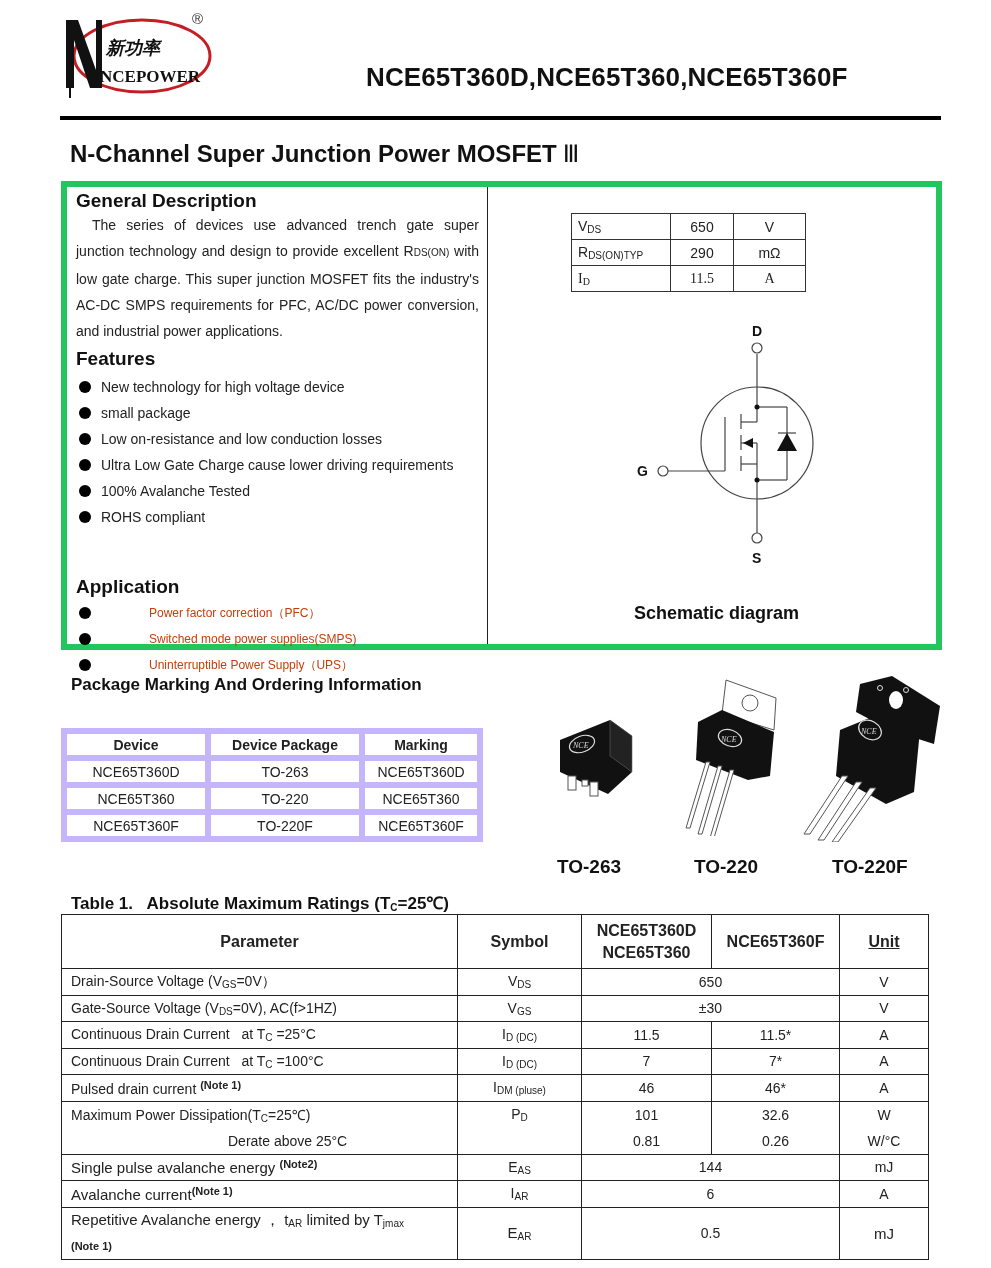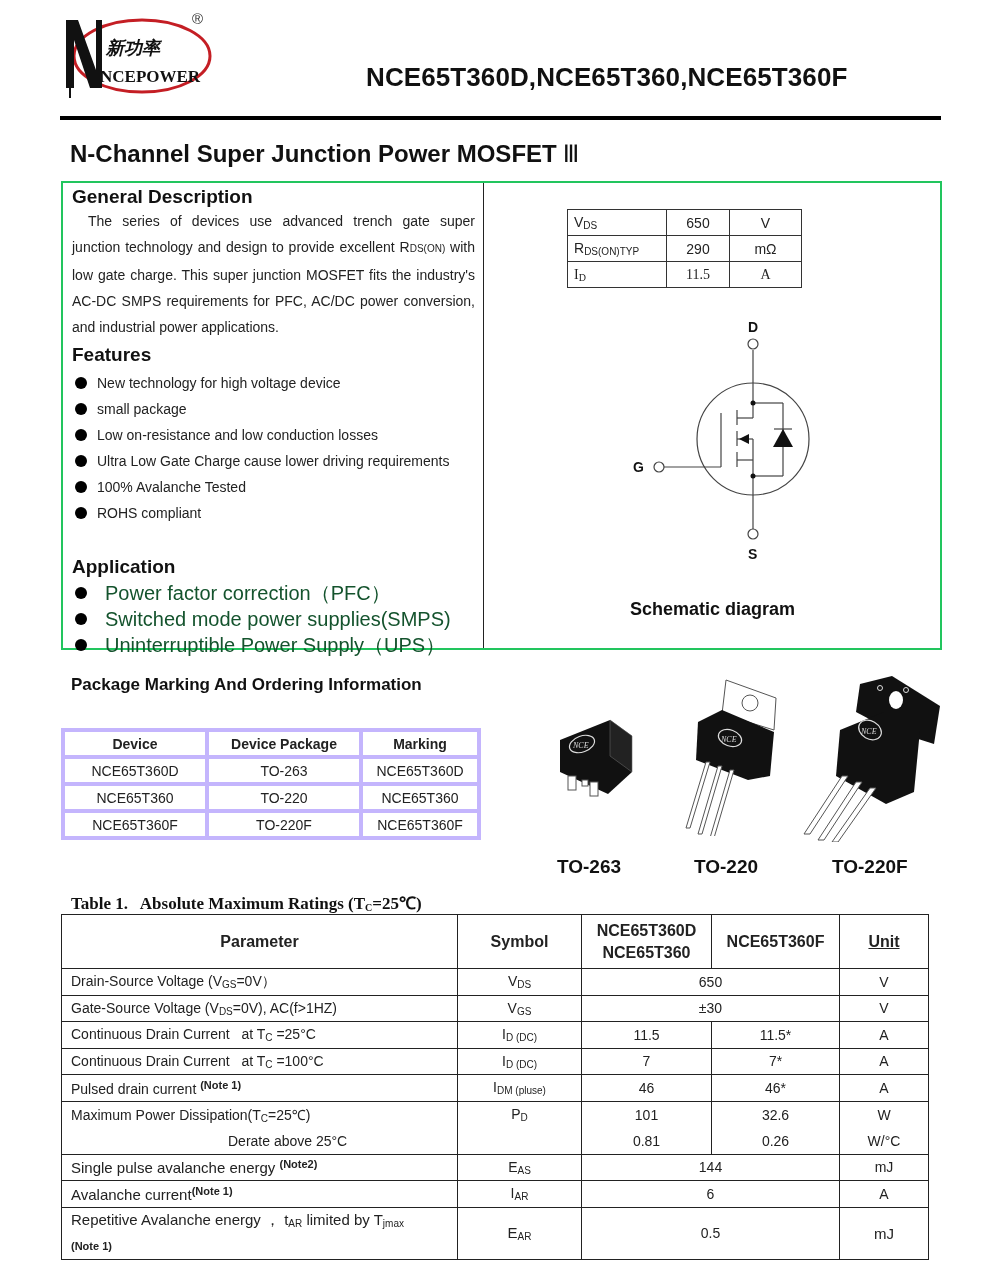--- a/index.html
+++ b/index.html
@@ -8,61 +8,61 @@
 
   
   .logo { position: absolute; left: 56px; top: 8px; width: 160px; height: 92px; }
   .part-title { position: absolute; left: 366px; top: 62px; font-size: 26px; font-weight: bold; letter-spacing: 0.1px; color: #111; }
   .header-rule { position: absolute; left: 60px; top: 116px; width: 881px; height: 4px; background: #000; }
 
   .doc-title { position: absolute; left: 70px; top: 140px; font-size: 24px; font-weight: bold; color: #111; white-space: nowrap; }
   .doc-title .roman { font-family: "Liberation Serif", serif; font-weight: normal; font-size: 24px; margin-left: 6px; }
 
   
-  .main-box { position: absolute; left: 61px; top: 181px; width: 881px; height: 469px; border: 2px solid #22c55e; }
+  .main-box { position: absolute; left: 61px; top: 181px; width: 881px; height: 469px; border: 6px solid #22c55e; }
   .main-box .divider { position: absolute; left: 420px; top: 0; width: 1px; height: 100%; background: #222; }
 
   .left-col { position: absolute; left: 9px; top: 3px; width: 403px; }
   .sec-head { font-size: 19px; font-weight: bold; color: #111; line-height: 22px; }
   .desc { font-size: 14px; line-height: 26px; text-align: justify; text-align-last: left; color: #222; }
   .desc .indent { display: inline-block; width: 16px; }
   .desc .subsc { font-size: 10px; }
 
   .feat-list { list-style: none; margin-top: 4px; }
   .feat-list li { font-size: 14px; line-height: 26px; display: flex; align-items: center; color: #222; }
   .bullet { display: inline-block; width: 12px; height: 12px; border-radius: 50%; background: #000; margin: 0 10px 0 3px; flex: none; }
 
   .app-list { list-style: none; margin-top: 2px; }
-  .app-list li { font-size: 20px; line-height: 26px; display: flex; align-items: center; color: #14532d; }
+  .app-list li { font-size: 12px; line-height: 26px; display: flex; align-items: center; color: #c2410c; gap: 40px; }
   .app-list .bullet { margin-right: 18px; }
 
   
   .spec-table { position: absolute; left: 504px; top: 26px; border-collapse: collapse; }
   .spec-table td { border: 1px solid #333; height: 26px; font-size: 14px; padding: 0 6px; color: #222; }
   .spec-table td.c1 { width: 99px; text-align: left; }
   .spec-table td.c2 { width: 63px; text-align: center; }
   .spec-table td.c3 { width: 72px; text-align: center; }
   .serif { font-family: "Liberation Serif", serif; }
   sub.s { font-size: 10px; vertical-align: -2px; }
 
   .schematic { position: absolute; left: 560px; top: 130px; width: 200px; height: 260px; }
   .schem-caption { position: absolute; left: 567px; top: 416px; font-size: 18px; font-weight: bold; color: #111; }
 
   
   .order-title { position: absolute; left: 71px; top: 675px; font-size: 17px; font-weight: bold; color: #111; }
   .order-table { position: absolute; left: 61px; top: 728px; border-collapse: collapse; }
-  .order-table th, .order-table td { border: 4px solid #c4b5fd; height: 27px; font-size: 14px; text-align: center; color: #222; }
+  .order-table th, .order-table td { border: 6px solid #c4b5fd; height: 27px; font-size: 14px; text-align: center; color: #222; }
   .order-table th { font-weight: bold; }
   .order-table .w1 { width: 144px; } .order-table .w2 { width: 154px; } .order-table .w3 { width: 118px; }
 
   .pkg { position: absolute; }
   .pkg-label { position: absolute; top: 856px; font-size: 19px; font-weight: bold; color: #111; }
 
   
-  .t1-title { position: absolute; left: 71px; top: 891px; font-size: 17px; font-weight: bold; color: #111; white-space: nowrap; font-family: Liberation Serif, serif; }
+  .t1-title { position: absolute; left: 71px; top: 891px; font-size: 17px; font-weight: bold; color: #111; white-space: nowrap; }
   .t1 { position: absolute; left: 61px; top: 914px; border-collapse: collapse; }
   .t1 th, .t1 td { border: 1px solid #222; font-size: 14px; color: #222; }
   .t1 th { font-weight: bold; font-size: 16px; height: 54px; text-align: center; line-height: 22px; }
   .t1 td { height: 26.5px; text-align: center; }
   .t1 td.p { text-align: left; padding-left: 9px; }
   .t1 .cw1 { width: 396px; } .t1 .cw2 { width: 124px; } .t1 .cw3 { width: 130px; } .t1 .cw4 { width: 128px; } .t1 .cw5 { width: 89px; text-decoration: underline; }
   .note { font-size: 11px; font-weight: bold; vertical-align: 5px; }
   .note-block { font-size: 11px; font-weight: bold; display: block; margin-top: 2px; }
   .t1 td.indent-derate { text-align: left; padding-left: 166px; }
   .t1 tr.tall td { height: 52px; }
@@ -114,21 +114,21 @@
       <li>
           <span class="bullet"></span>
           <span>100% Avalanche Tested</span>
         </li>
       <li>
           <span class="bullet"></span>
           <span>ROHS compliant</span>
         </li>
     </ul>
 
-    <div class="sec-head" style="margin-top:30px">Application</div>
+    <div class="sec-head" style="margin-top:46px">Application</div>
     <ul class="app-list">
       <li>
           <span class="bullet"></span>
           <span>Power factor correction（PFC）</span>
         </li>
       <li>
           <span class="bullet"></span>
           <span>Switched mode power supplies(SMPS)</span>
         </li>
       <li>

